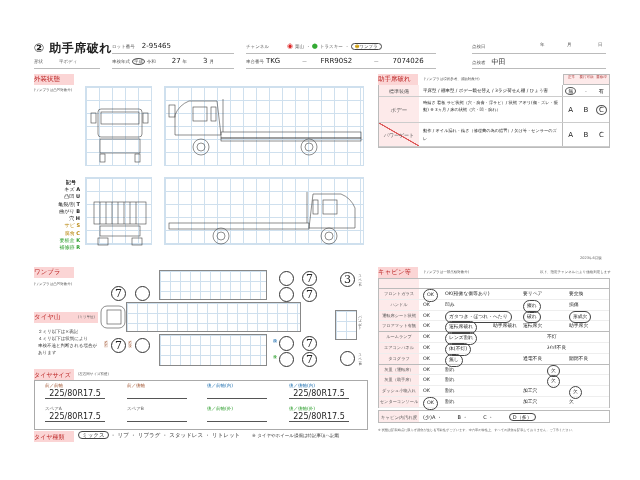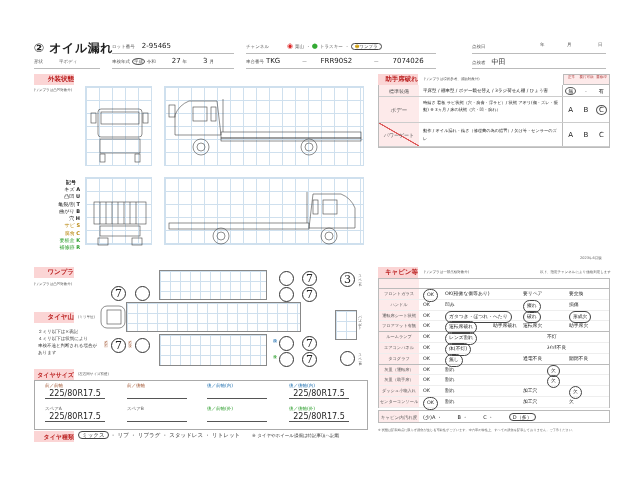--- a/index.html
+++ b/index.html
@@ -2,38 +2,38 @@
 <html><head>
 <meta charset="utf-8">
 <style>
 *{box-sizing:border-box;margin:0;padding:0}
 body{width:640px;height:480px;background:#fff;font-family:"DejaVu Sans",sans-serif;color:#222;position:relative;overflow:hidden;font-size:6px}
 .abs{position:absolute}
 .title{left:34px;top:40px;font-size:12px;font-weight:bold;letter-spacing:0.5px}
 .lbl{font-size:4.5px;color:#555}
 .val{font-size:7px;color:#222}
 .uline{border-bottom:1px solid #bbb}
-.pinkhdr{background:#fbd5d5;color:#b22;font-weight:bold;font-size:6.5px;text-align:right;line-height:11px;height:11px}
+.pinkhdr{background:#fbd5d5;color:#b22;font-weight:normal;font-size:6.5px;text-align:left;line-height:11px;height:11px}
 .note{font-size:3.5px;color:#555}
 .grid{background-color:#fff;background-image:linear-gradient(#cfe0ee 1px,transparent 1px),linear-gradient(90deg,#cfe0ee 1px,transparent 1px);background-size:13px 13px;border:1px solid #cfe0ee}
 .grid2{background-image:linear-gradient(#cfe0ee 1px,transparent 1px),linear-gradient(90deg,#cfe0ee 1px,transparent 1px);background-size:10px 10px;border:1px solid #888;background-color:#fff}
 .pinkcell{background:#fdeaea;color:#555;text-align:center;width:40px}
 .circ{border:1px solid #555;border-radius:50%;padding:0 2px}
 .tire{width:15px;height:15px;border:1px solid #333;border-radius:50%;font-size:11px;text-align:center;line-height:13px;background:#fff;font-family:"DejaVu Serif",serif}
 .oval{border:1px solid #444;border-radius:8px;padding:0 3px}
 .truck{stroke:#444;fill:none;stroke-width:0.6}
 .legend div{font-size:5px;text-align:right;line-height:8px}
 .tiresz .cell{position:absolute;width:60px}
 .tiresz .h{font-size:4.5px}
 .tiresz .v{font-size:8px;border-bottom:1px solid #555;height:11px;line-height:11px;text-align:center}
 </style>
 </head>
 <body>
 
-<div class="abs title">② オイル漏れ</div>
+<div class="abs title">② 助手席破れ</div>
 
 <div class="abs uline" style="left:112px;top:42px;width:122px;height:12px">
   <span class="lbl">ロット番号</span>
   <span class="val" style="margin-left:5px">2-95465</span>
 </div>
 
 <div class="abs uline" style="left:246px;top:42px;width:190px;height:12px;white-space:nowrap">
   <span class="lbl">チャンネル</span>
   <span style="margin-left:16px;color:#d22;font-size:7px">◉</span>
   <span class="lbl">栗山</span>
@@ -196,21 +196,21 @@
       <span style="flex:1;text-align:center">B</span>
       <span style="flex:1;text-align:center">C</span>
     </div>
   </div>
 </div>
 <div class="abs note" style="left:580px;top:256px">2023年6月版</div>
 
 <div class="abs pinkhdr" style="left:34px;top:267px;width:40px">ワンプラ</div>
 <div class="abs note" style="left:34px;top:282px">(ワンプラは凸凹対象外)</div>
 
-<div class="abs pinkhdr" style="left:34px;top:312px;width:40px">タイヤ山</div>
+<div class="abs pinkhdr" style="left:34px;top:312px;width:64px">タイヤ山</div>
 <div class="abs note" style="left:78px;top:315px">(ミリ単位)</div>
 <div class="abs" style="left:38px;top:328px;font-size:4.5px;line-height:7px;color:#333">
   <div>２ミリ以下は×表記</div>
     <div>４ミリ以下は状態により</div>
     <div>車検不適と判断される場合が</div>
     <div>あります</div>
 </div>
 
 <div class="abs grid2" style="left:159px;top:270px;width:108px;height:30px"></div>
 <div class="abs grid2" style="left:126px;top:302px;width:175px;height:30px"></div>

